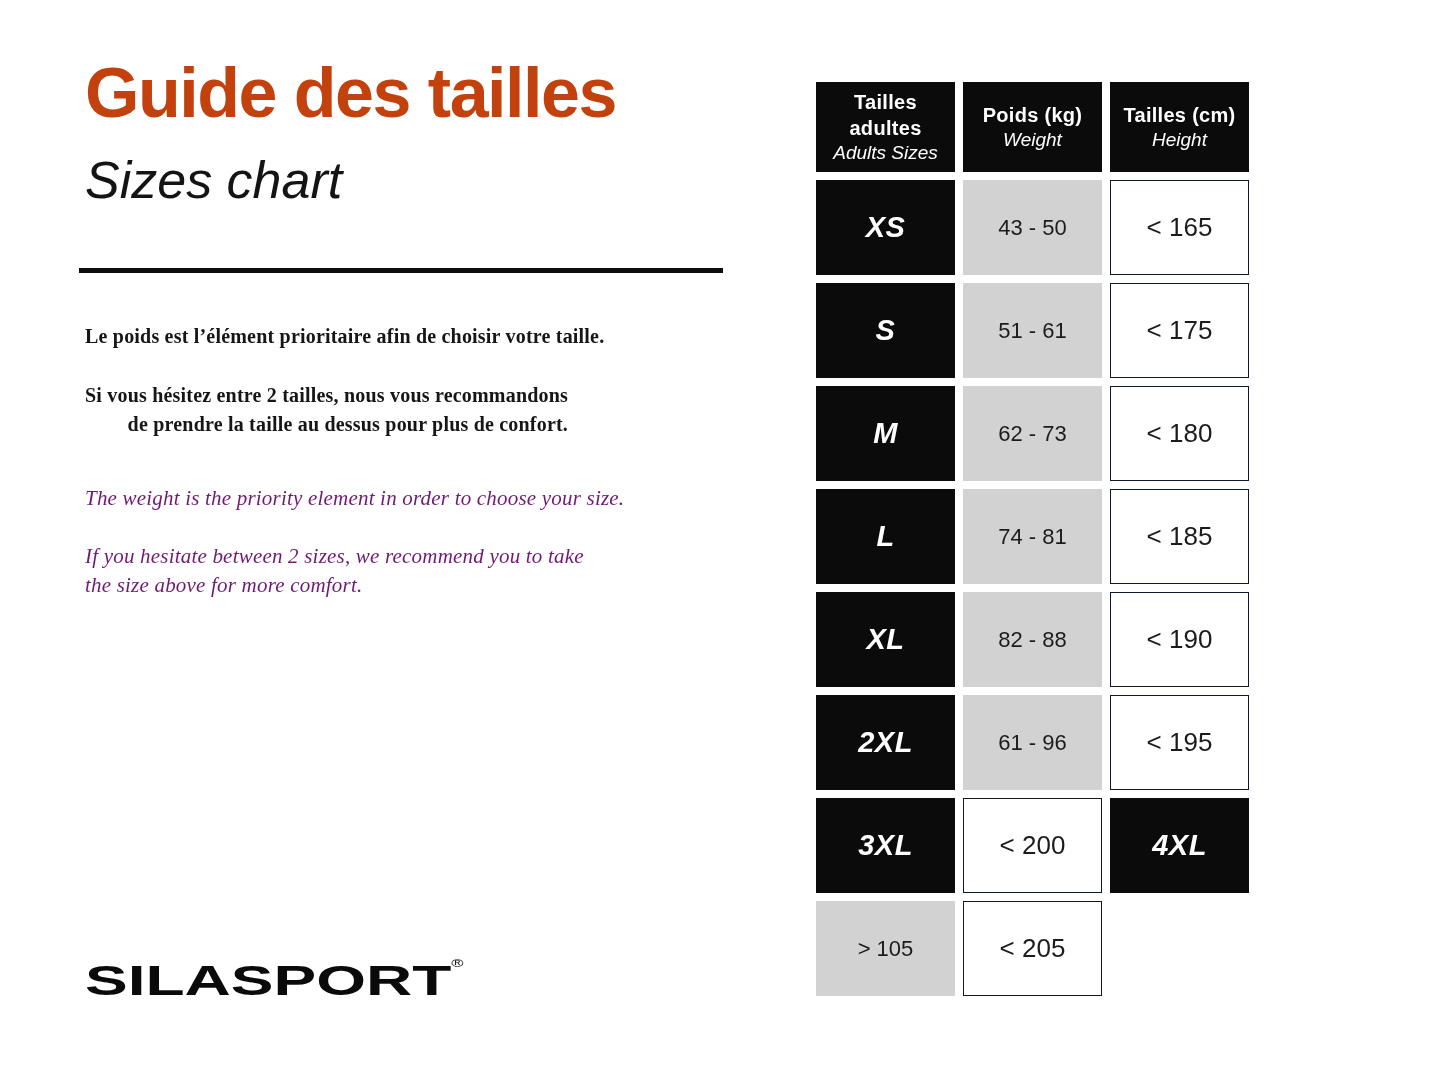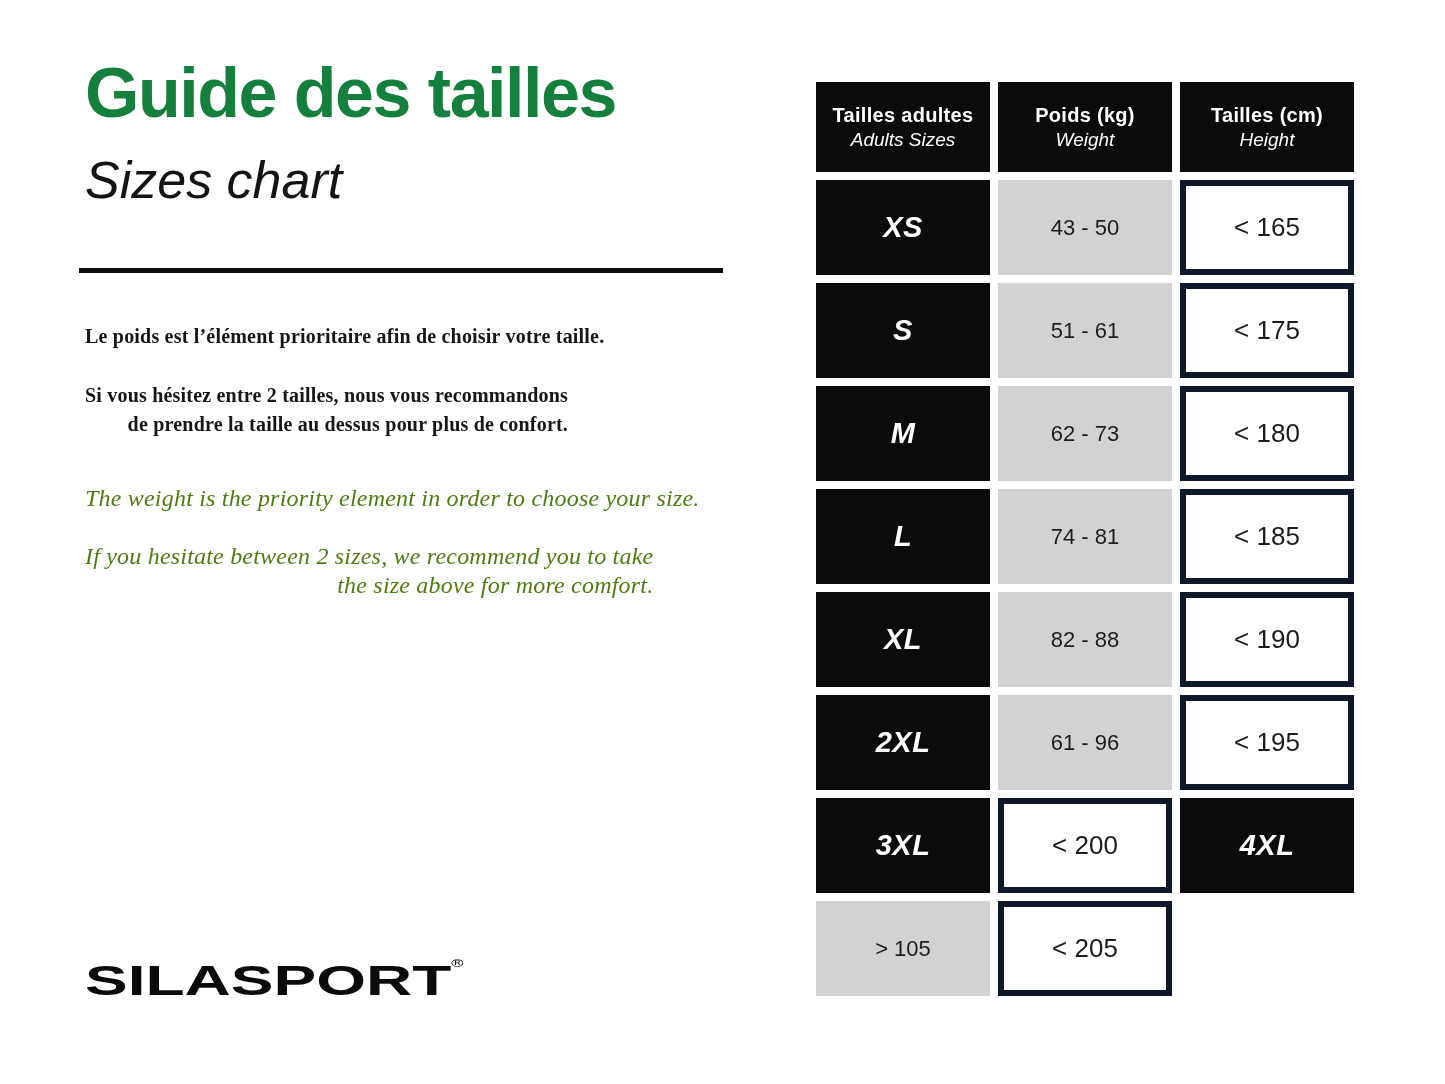--- a/index.html
+++ b/index.html
@@ -24,21 +24,21 @@
     width: 680px;
   }
   .title-fr {
     position: absolute;
     top: 58px;
     left: 0;
     margin: 0;
     font-size: 70px;
     font-weight: bold;
     letter-spacing: -1.5px;
-    color: #15803d;
+    color: #c2410c;
     line-height: 1;
     white-space: nowrap;
   }
   .title-en {
     position: absolute;
     top: 152px;
     left: 0;
     margin: 0;
     font-size: 52px;
     font-weight: normal;
@@ -59,21 +59,21 @@
     position: absolute;
     left: 0;
     margin: 0;
     font-size: 20px;
     line-height: 29px;
     color: #161616;
     font-family: Liberation Serif, serif;
   }
   .para .line { display: block; white-space: nowrap; }
   .para-fr { font-weight: 600; letter-spacing: 0.2px; }
-  .para-en { font-style: italic; font-weight: normal; color: #4d7c0f; letter-spacing: 0.2px; font-size: 24px; text-align: right; }
+  .para-en { font-style: italic; font-weight: normal; color: #701a75; letter-spacing: 0.2px; font-size: 21px; }
   .p-fr-1 { top: 322px; }
   .p-fr-2 { top: 381px; text-align: right; }
   .p-en-1 { top: 484px; }
   .p-en-2 { top: 542px; }
 
   
   .logo {
     position: absolute;
     top: 955px;
     left: 0;
@@ -94,21 +94,21 @@
     vertical-align: top;
     position: relative;
     top: 2px;
   }
 
   
   .size-table {
     position: absolute;
     left: 816px;
     top: 82px;
-    width: 538px;
+    width: 433px;
     display: grid;
     grid-template-columns: 1fr 1fr 1fr;
     column-gap: 8px;
     row-gap: 8px;
   }
   .cell {
     display: flex;
     align-items: center;
     justify-content: center;
     flex-direction: column;
@@ -143,21 +143,21 @@
   }
   .weight-cell {
     height: 95px;
     background: #d2d2d2;
     color: #1c1c1c;
     font-size: 22px;
   }
   .height-cell {
     height: 95px;
     background: #ffffff;
-    border: 6px solid #0f172a;
+    border: 1px solid #0f172a;
     color: #1c1c1c;
     font-size: 26px;
   }
 </style>
 </head>
 <body>
 
 <div class="page">
 
   <div class="left-col">

